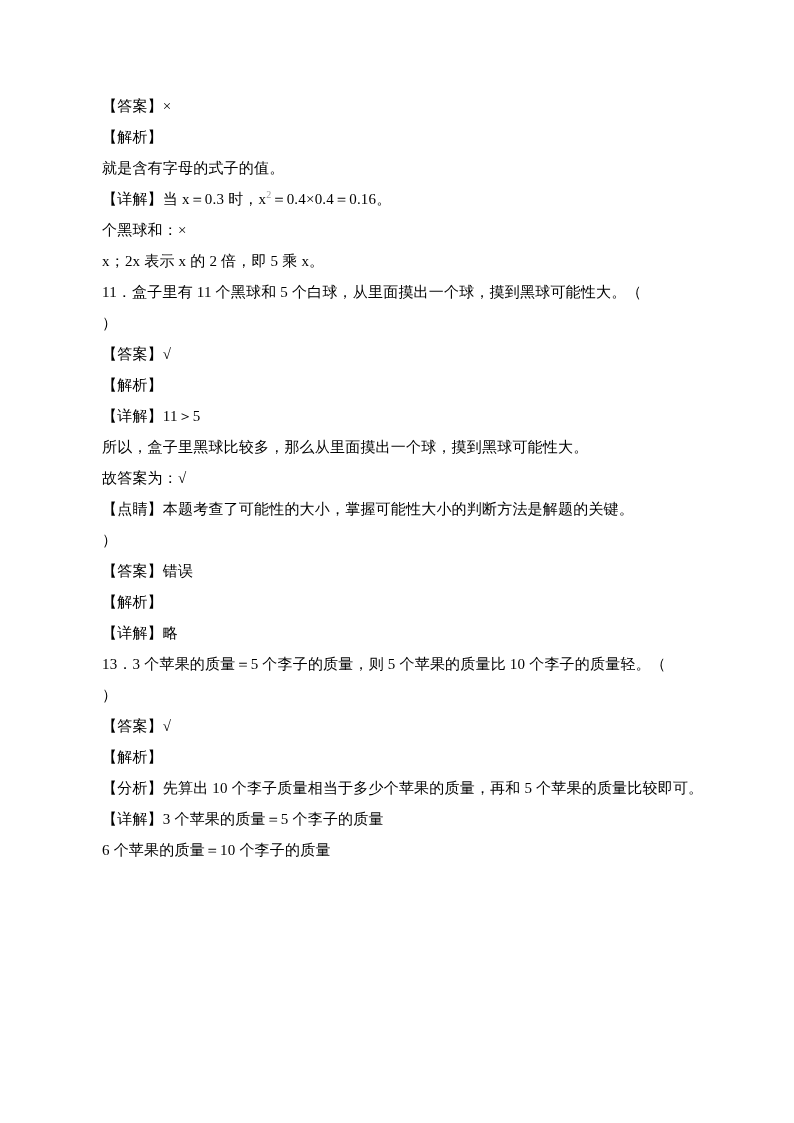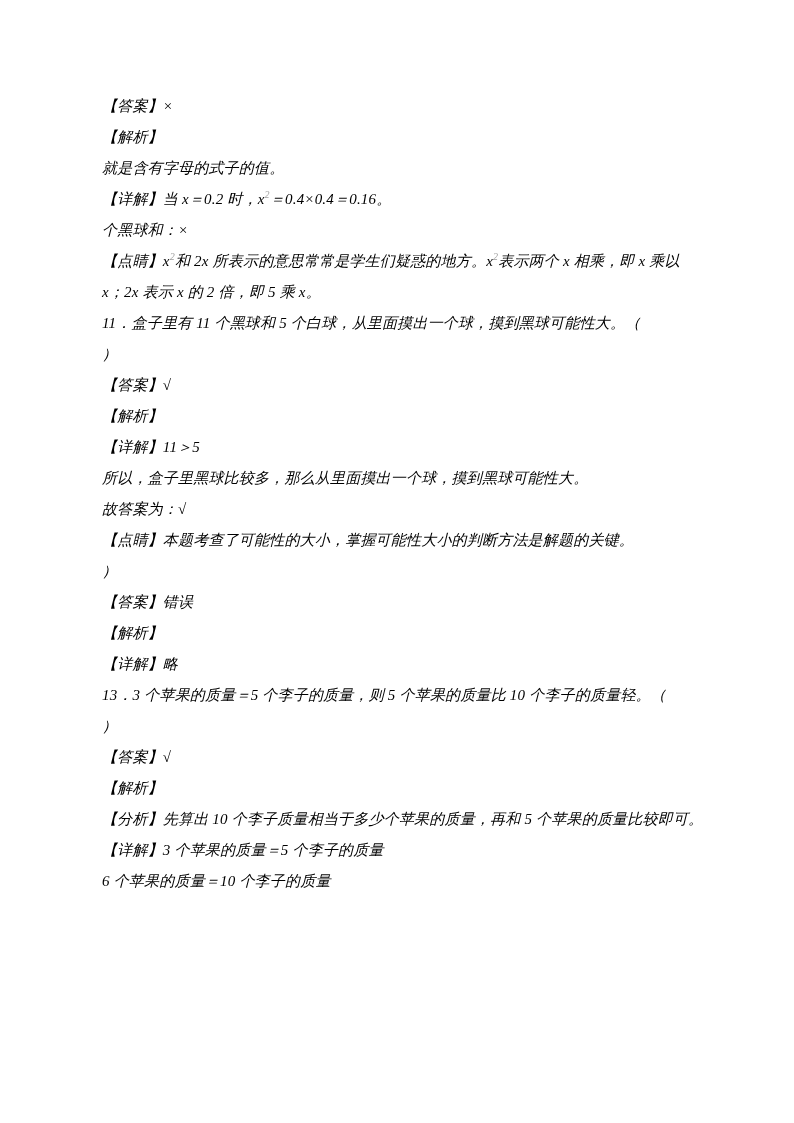--- a/index.html
+++ b/index.html
@@ -6,21 +6,20 @@
     margin: 0;
     padding: 0;
     background: #ffffff;
   }
   .page {
     position: relative;
     width: 794px;
     height: 1123px;
     background: #ffffff;
     overflow: hidden;
-    font-style: italic;
   }
   .content {
     position: absolute;
     left: 102px;
     top: 91px;
     width: 640px;
   }
   .line {
     margin: 0;
     padding: 0;
@@ -39,23 +38,22 @@
   }
 </style>
 </head>
 <body>
 
 <div class="page">
   <div class="content" id="document-content">
       <p class="line"><span class="seg">【答案】×</span></p>
       <p class="line"><span class="seg">【解析】</span></p>
       <p class="line"><span class="seg">就是含有字母的式子的值。</span></p>
-      <p class="line"><span class="seg">【详解】当 x＝0.2 时，x</span><span class="sup">2</span><span class="seg">＝0.4×0.4＝0.16。</span></p>
+      <p class="line"><span class="seg">【详解】当 x＝0.3 时，x</span><span class="sup">2</span><span class="seg">＝0.4×0.4＝0.16。</span></p>
       <p class="line"><span class="seg">个黑球和：×</span></p>
-      <p class="line"><span class="seg">【点睛】x</span><span class="sup">2</span><span class="seg">和 2x 所表示的意思常常是学生们疑惑的地方。x</span><span class="sup">2</span><span class="seg">表示两个 x 相乘，即 x 乘以</span></p>
       <p class="line"><span class="seg">x；2x 表示 x 的 2 倍，即 5 乘 x。</span></p>
       <p class="line"><span class="seg">11．盒子里有 11 个黑球和 5 个白球，从里面摸出一个球，摸到黑球可能性大。（</span></p>
       <p class="line"><span class="seg">）</span></p>
       <p class="line"><span class="seg">【答案】√</span></p>
       <p class="line"><span class="seg">【解析】</span></p>
       <p class="line"><span class="seg">【详解】11＞5</span></p>
       <p class="line"><span class="seg">所以，盒子里黑球比较多，那么从里面摸出一个球，摸到黑球可能性大。</span></p>
       <p class="line"><span class="seg">故答案为：√</span></p>
       <p class="line"><span class="seg">【点睛】本题考查了可能性的大小，掌握可能性大小的判断方法是解题的关键。</span></p>
       <p class="line"><span class="seg">）</span></p>

